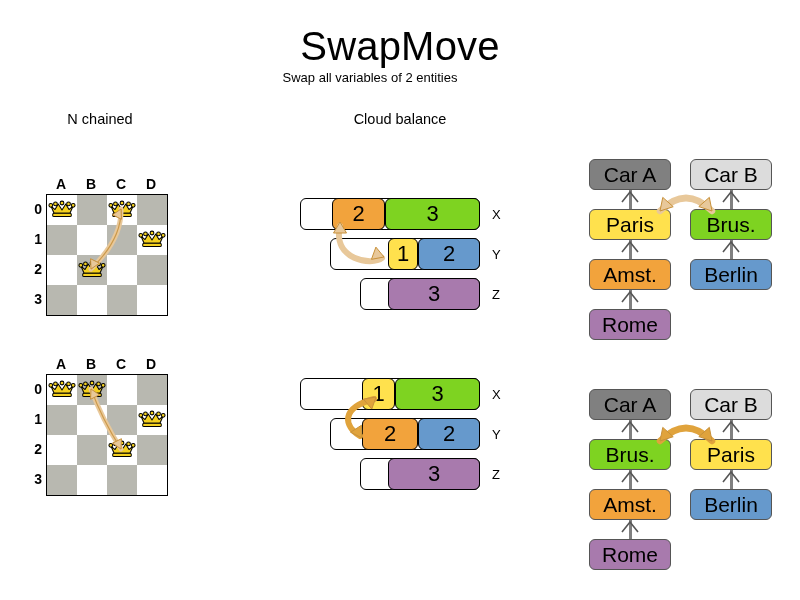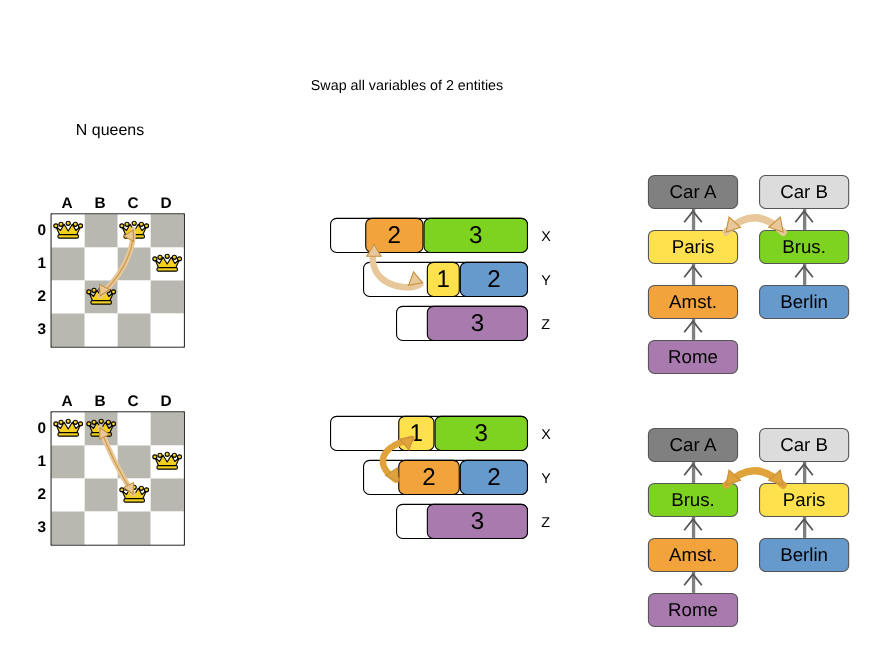--- a/index.html
+++ b/index.html
@@ -55,34 +55,36 @@
     border-radius: 6px; font-size: 22px; color: #000;
     display: flex; align-items: center; justify-content: center;
   }
   .cloudlabel {
     position: absolute; font-size: 13px; color: #000;
   }
 
   
   .vbox {
     position: absolute; height: 31px; border: 1.5px solid #555;
-    border-radius: 6px; font-size: 17px; color: #000;
+    border-radius: 6px; font-size: 21px; color: #000;
     display: flex; align-items: center; justify-content: center;
   }
   .vline { position: absolute; background: #808080; width: 3px; }
 </style>
 </head>
 <body>
 
 <div id="page">
 
+  <div class="title">SwapMove</div>
   <div class="subtitle">Swap all variables of 2 entities</div>
 
-  <div class="section-heading" style="left:0;top:110px;width:200px;">N queens</div>
-
+  <div class="section-heading" style="left:0;top:110px;width:200px;">N chained</div>
+
+  <div class="section-heading" style="left:300px;top:110px;width:200px;">Cloud balance</div>
 
 
   <div id="nqueens-before" class="board" style="left: 26px; top: 176px;">
       <div class="colhdr" style="left: 20px; top: 0px;">A</div>
       <div class="colhdr" style="left: 50px; top: 0px;">B</div>
       <div class="colhdr" style="left: 80px; top: 0px;">C</div>
       <div class="colhdr" style="left: 110px; top: 0px;">D</div>
       <div class="rowhdr" style="left: 0px; top: 25px;">0</div>
       <div class="rowhdr" style="left: 0px; top: 55px;">1</div>
       <div class="rowhdr" style="left: 0px; top: 85px;">2</div>

